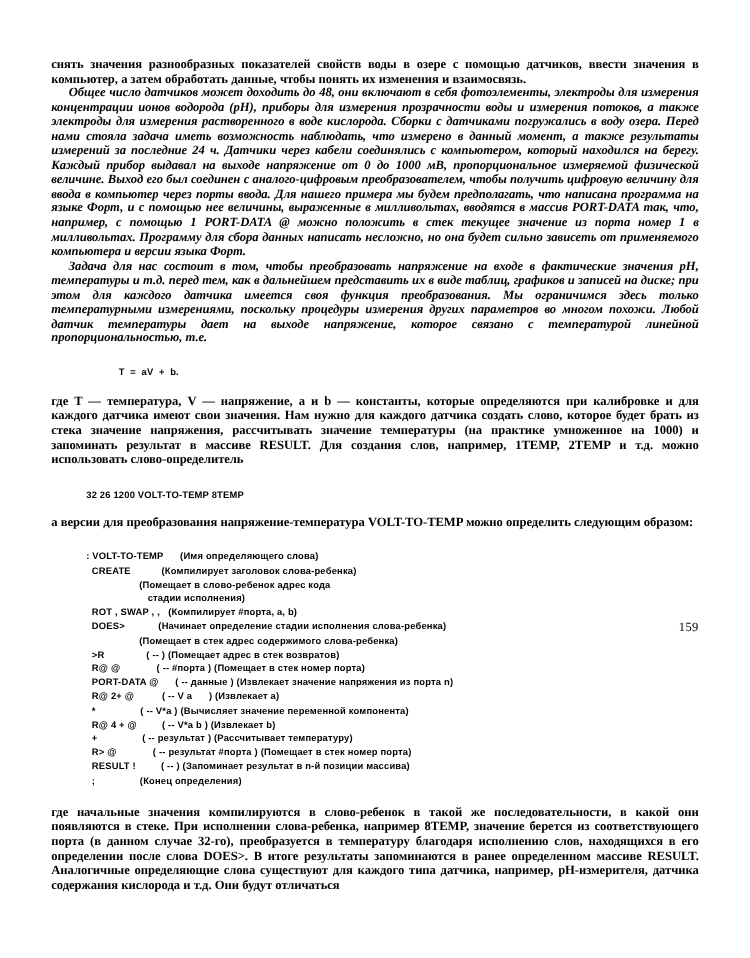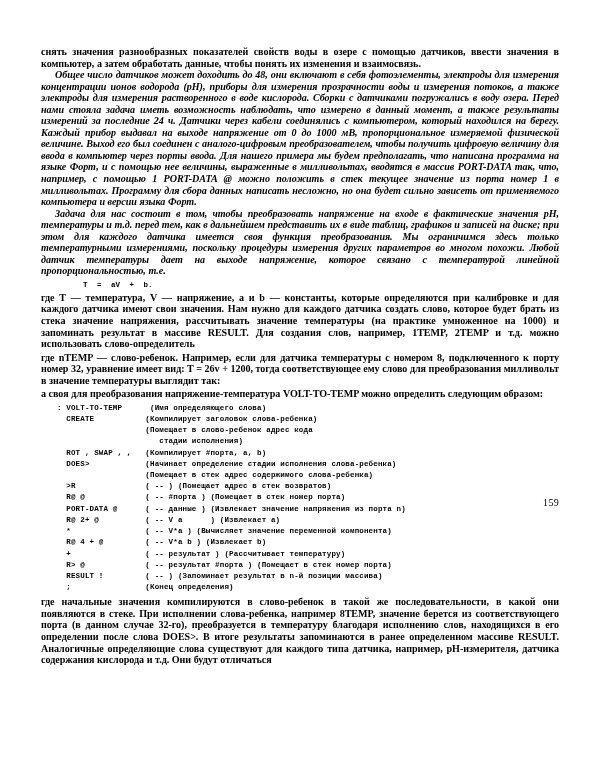--- a/index.html
+++ b/index.html
@@ -39,26 +39,26 @@
   .body-text.indent {
     text-indent: 14px;
     font-style: italic;
   }
   .body-text.noindent {
     text-indent: 0;
   }
 
   
   .code {
-    font-family: Liberation Mono, monospace;
+    font-family: Liberation Sans, sans-serif;
     font-size: 7.5px;
     line-height: 11.2px;
     font-weight: 700;
     white-space: pre;
-    margin: 0;
+    margin: 12px;
     letter-spacing: 0.15px;
     color: #000;
   }
   .code.formula {
     padding-left: 42px;
     line-height: 13px;
   }
   .code.oneline {
     padding-left: 16px;
   }
@@ -91,26 +91,26 @@
 
   <div class="spacer-2"></div>
 
   <pre class="code formula">T  =  aV  +  b.</pre>
 
   <p class="body-text noindent">где T — температура, V — напряжение, a и b — константы, которые определяются при калибровке и для каждого датчика имеют свои значения. Нам нужно для каждого датчика создать слово, которое будет брать из стека значение напряжения, рассчитывать значение температуры (на практике умноженное на 1000) и запоминать результат в массиве RESULT. Для создания слов, например, 1TEMP, 2TEMP и т.д. можно использовать слово-определитель</p>
 
   <div class="spacer-2"></div>
 
 
-  <p class="body-text noindent">где nTEMP — слово-ребенок. Например, если для датчика температуры с номером 8, подключенного к порту номер 32, уравнение имеет вид: T = 26v + 1200, тогда соответствующее ему слово для преобразования милливольт в значение температуры выглядит так:</p>
 
   <div class="spacer-2"></div>
 
+  <pre class="code oneline">32 26 1200 VOLT-TO-TEMP 8TEMP</pre>
 
-  <p class="body-text noindent">а своя для преобразования напряжение-температура VOLT-TO-TEMP можно определить следующим образом:</p>
+  <p class="body-text noindent">а версии для преобразования напряжение-температура VOLT-TO-TEMP можно определить следующим образом:</p>
 
   <div class="spacer-3"></div>
 
   <pre class="code listing">: VOLT-TO-TEMP      (Имя определяющего слова)
   CREATE           (Компилирует заголовок слова-ребенка)
                    (Помещает в слово-ребенок адрес кода
                       стадии исполнения)
   ROT , SWAP , ,   (Компилирует #порта, a, b)
   DOES&gt;            (Начинает определение стадии исполнения слова-ребенка)
                    (Помещает в стек адрес содержимого слова-ребенка)

